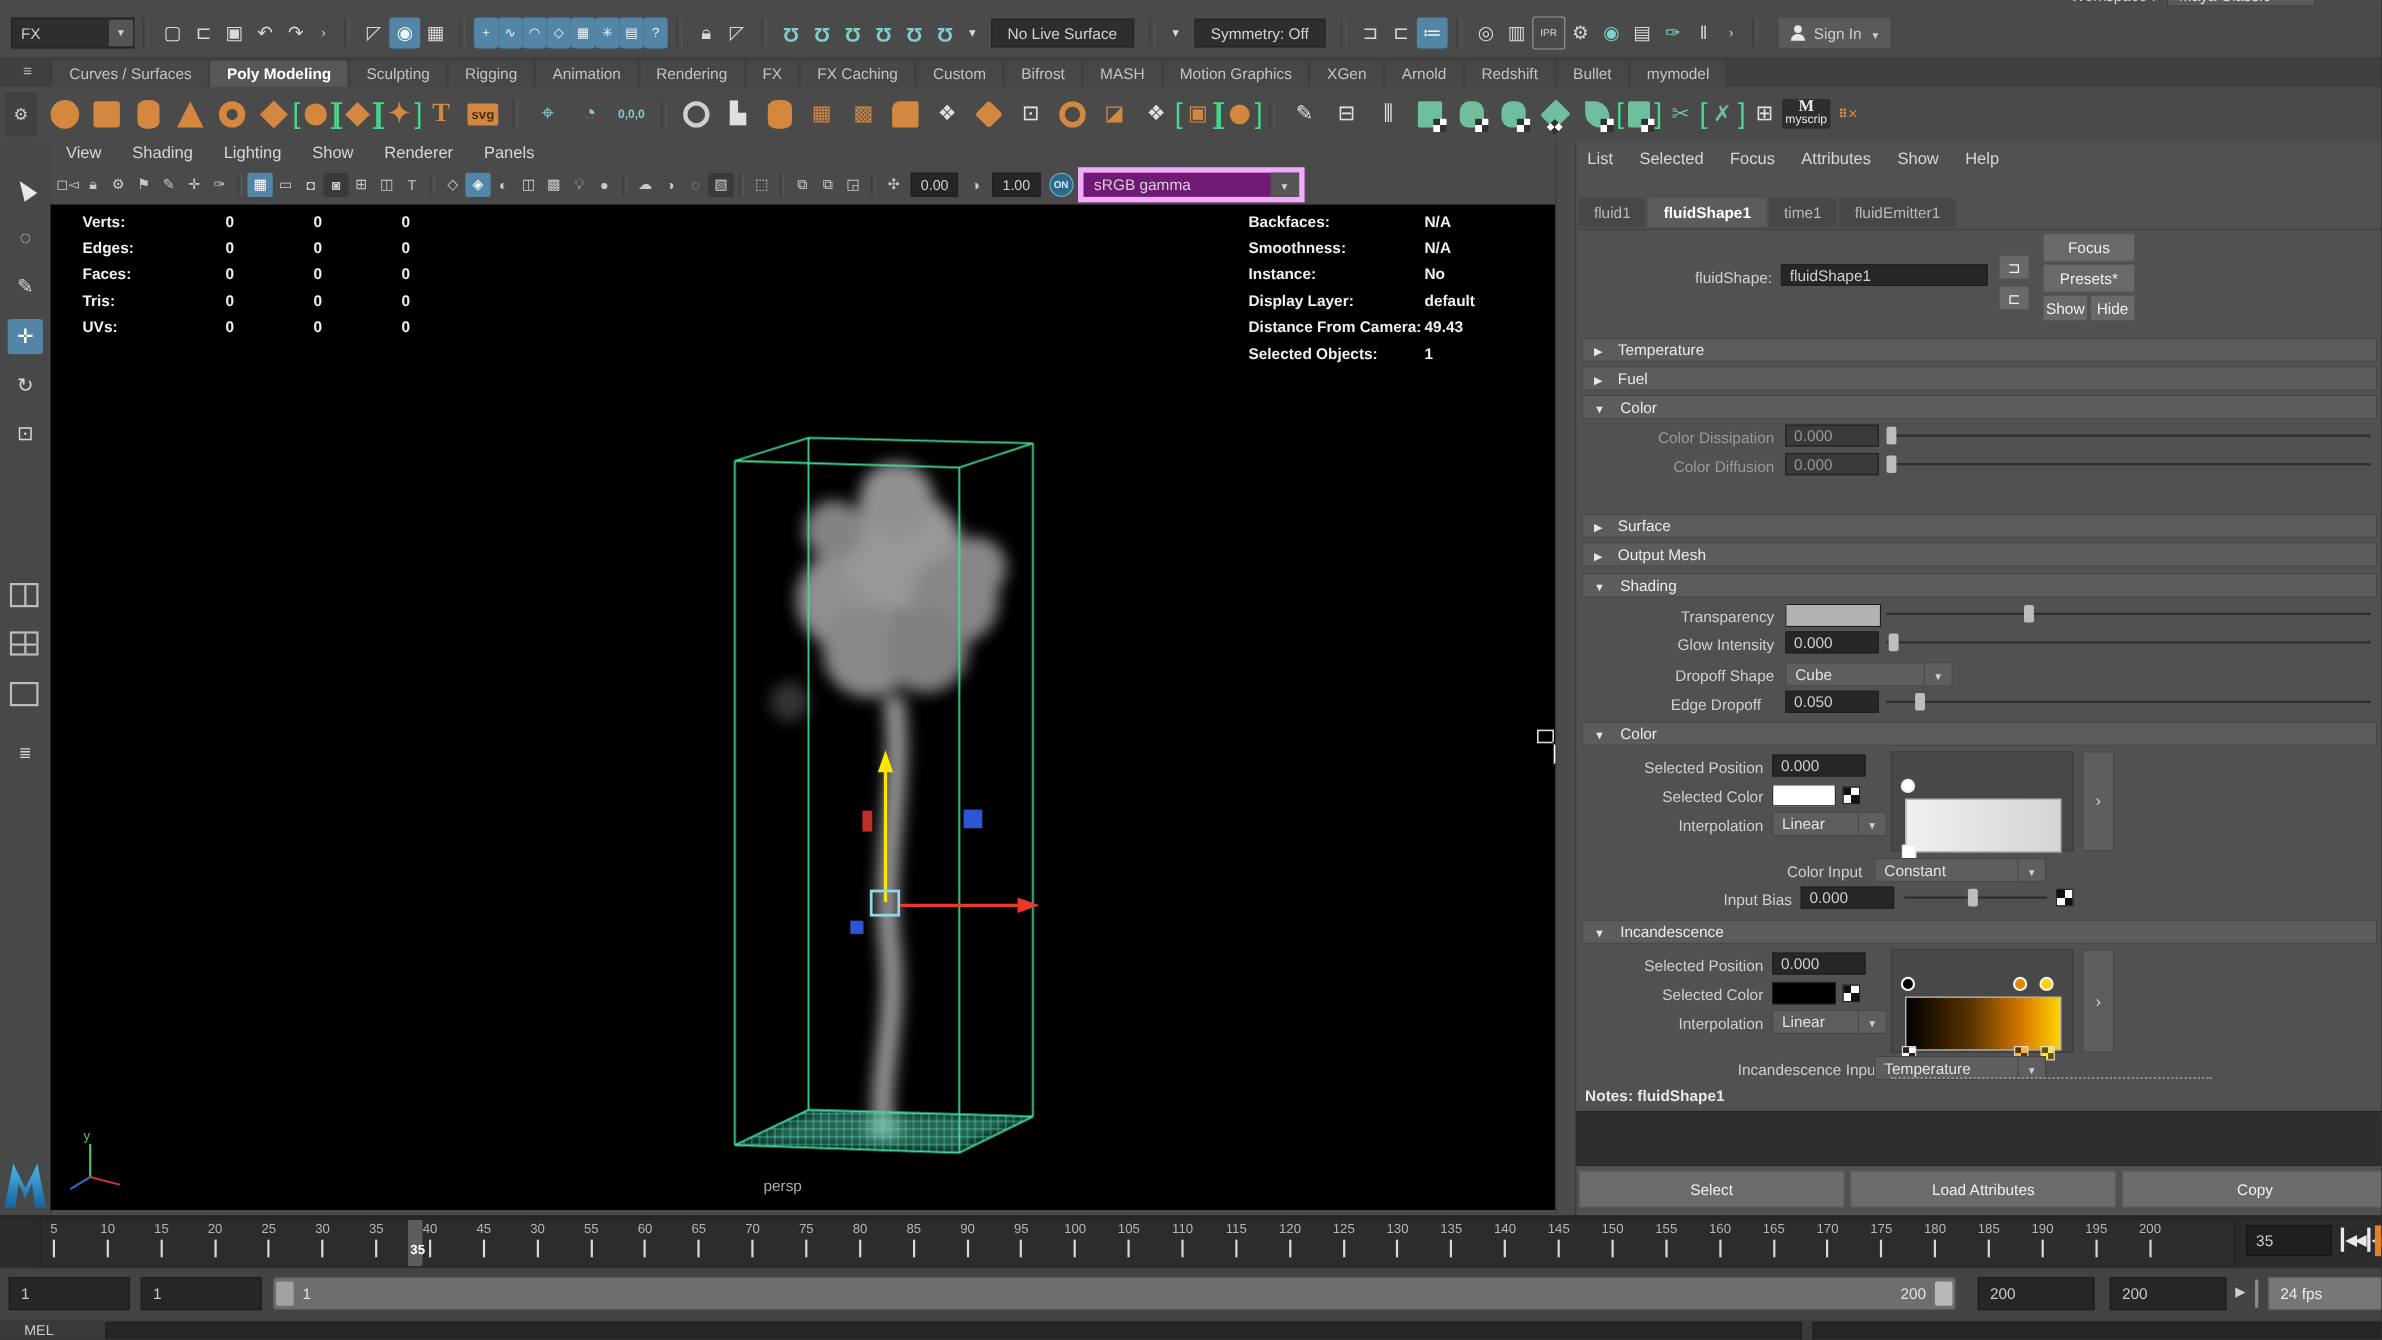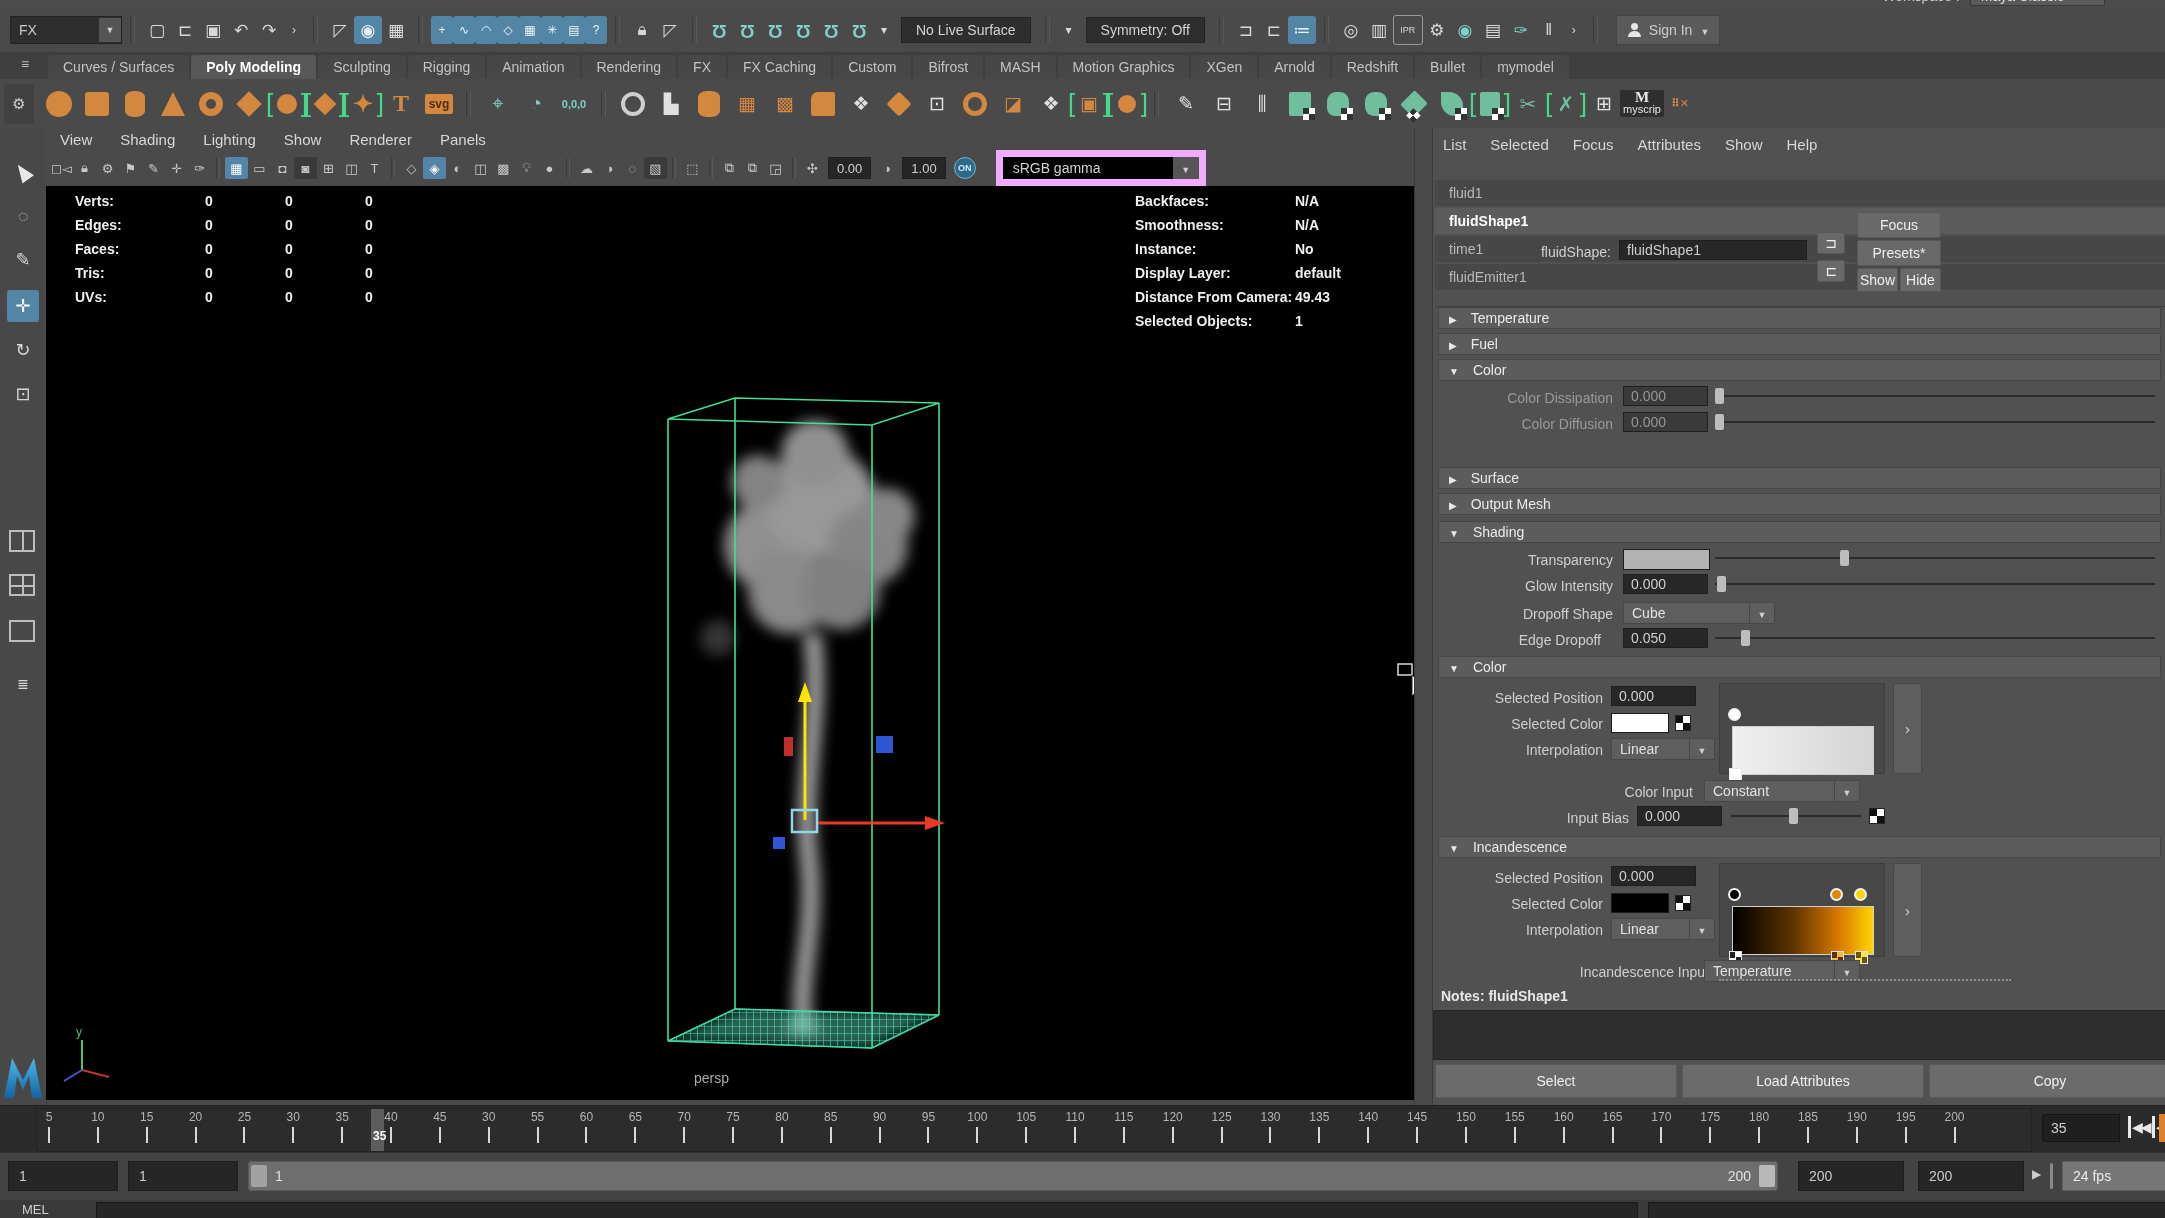--- a/index.html
+++ b/index.html
@@ -79,35 +79,35 @@
   #vp-icons{position:absolute;left:4px;top:26px;display:flex;align-items:center;height:28px;}
   .vpi{width:23px;height:22px;display:flex;align-items:center;justify-content:center;color:#c9c9c9;
        font-size:13px;border-radius:2px;flex:0 0 auto;}
   .vpi.blue{background:#5285a6;color:#fff;}
   .vpi.dark{background:#3a3a3a;}
   .vpsep{width:2px;height:20px;border-left:1px solid #3a3a3a;border-right:1px solid #5a5a5a;margin:0 5px;}
   .vpfield{background:#262626;border:1px solid #1e1e1e;color:#cfcfcf;height:20px;display:flex;
            align-items:center;padding:0 8px;margin:18px 4px;font-size:13px;}
   .onbadge{background:#2d6a8a;border:1px solid #6db6da;color:#cfeaf7;font-size:9px;font-weight:bold;
            border-radius:50%;width:20px;height:20px;display:flex;align-items:center;justify-content:center;margin:0 4px;}
-  .csdd{display:flex;align-items:center;background:#000000;border:7px solid #f0abfc;height:22px;margin-left:16px;}
+  .csdd{display:flex;align-items:center;background:#701a75;border:5px solid #f0abfc;height:22px;margin-left:0;}
   .csdd .t{padding:0 10px;width:150px;color:#d2d2d2;font-size:14px;}
   .csdd .a{width:26px;height:22px;background:#555;display:flex;align-items:center;justify-content:center;}
   #viewport{left:46px;top:186px;width:1368px;height:914px;background:#000;overflow:hidden;}
   .hudcol{position:absolute;display:flex;flex-direction:column;gap:7px;}
   .hudrow{display:flex;height:17px;align-items:center;}
   .hudlab{font-weight:bold;color:#f0f0f0;width:130px;font-size:14px;}
   .hudval{color:#f0f0f0;font-weight:bold;width:80px;font-size:14px;}
   .hudlab.wide{width:160px;}
   #persp-label{position:absolute;left:648px;top:884px;color:#aaaaaa;font-size:14px;}
   
   #gutter{left:1414px;top:128px;width:18px;height:977px;background:#4a4a4a;border-left:1px solid #3a3a3a;}
   #ae{left:1432px;top:128px;width:733px;height:977px;background:#515151;border-left:1px solid #3a3a3a;overflow:hidden;}
   #ae-menus{position:absolute;left:10px;top:8px;display:flex;gap:24px;color:#d6d6d6;font-size:15px;}
-  #ae-tabs{position:absolute;left:2px;top:52px;display:flex;gap:2px;width:731px;border-bottom:1px solid #404040;padding-bottom:16px;flex-direction:column;}
+  #ae-tabs{position:absolute;left:2px;top:52px;display:flex;gap:2px;width:731px;border-bottom:1px solid #404040;padding-bottom:2px;}
   .aetab{padding:5px 14px;background:#474747;color:#b9b9b9;border-radius:3px 3px 0 0;font-size:14px;}
   .aetab.active{background:#5c5c5c;color:#fff;font-weight:bold;}
   .aelabel{position:absolute;color:#cfcfcf;text-align:right;}
   .aefield{position:absolute;background:#272727;border:1px solid #1f1f1f;color:#cfcfcf;
            display:flex;align-items:center;padding:0 7px;height:20px;box-sizing:border-box;}
   .aefield.dis{background:#3a3a3a;color:#979797;}
   .aebtn{position:absolute;background:#696969;color:#efefef;display:flex;align-items:center;
          justify-content:center;border-radius:2px;border:1px solid #585858;}
   .sechdr{position:absolute;left:5px;width:723px;height:22px;background:#5c5c5c;border:1px solid #464646;
           display:flex;align-items:center;gap:14px;padding-left:10px;box-sizing:border-box;color:#eaeaea;}

